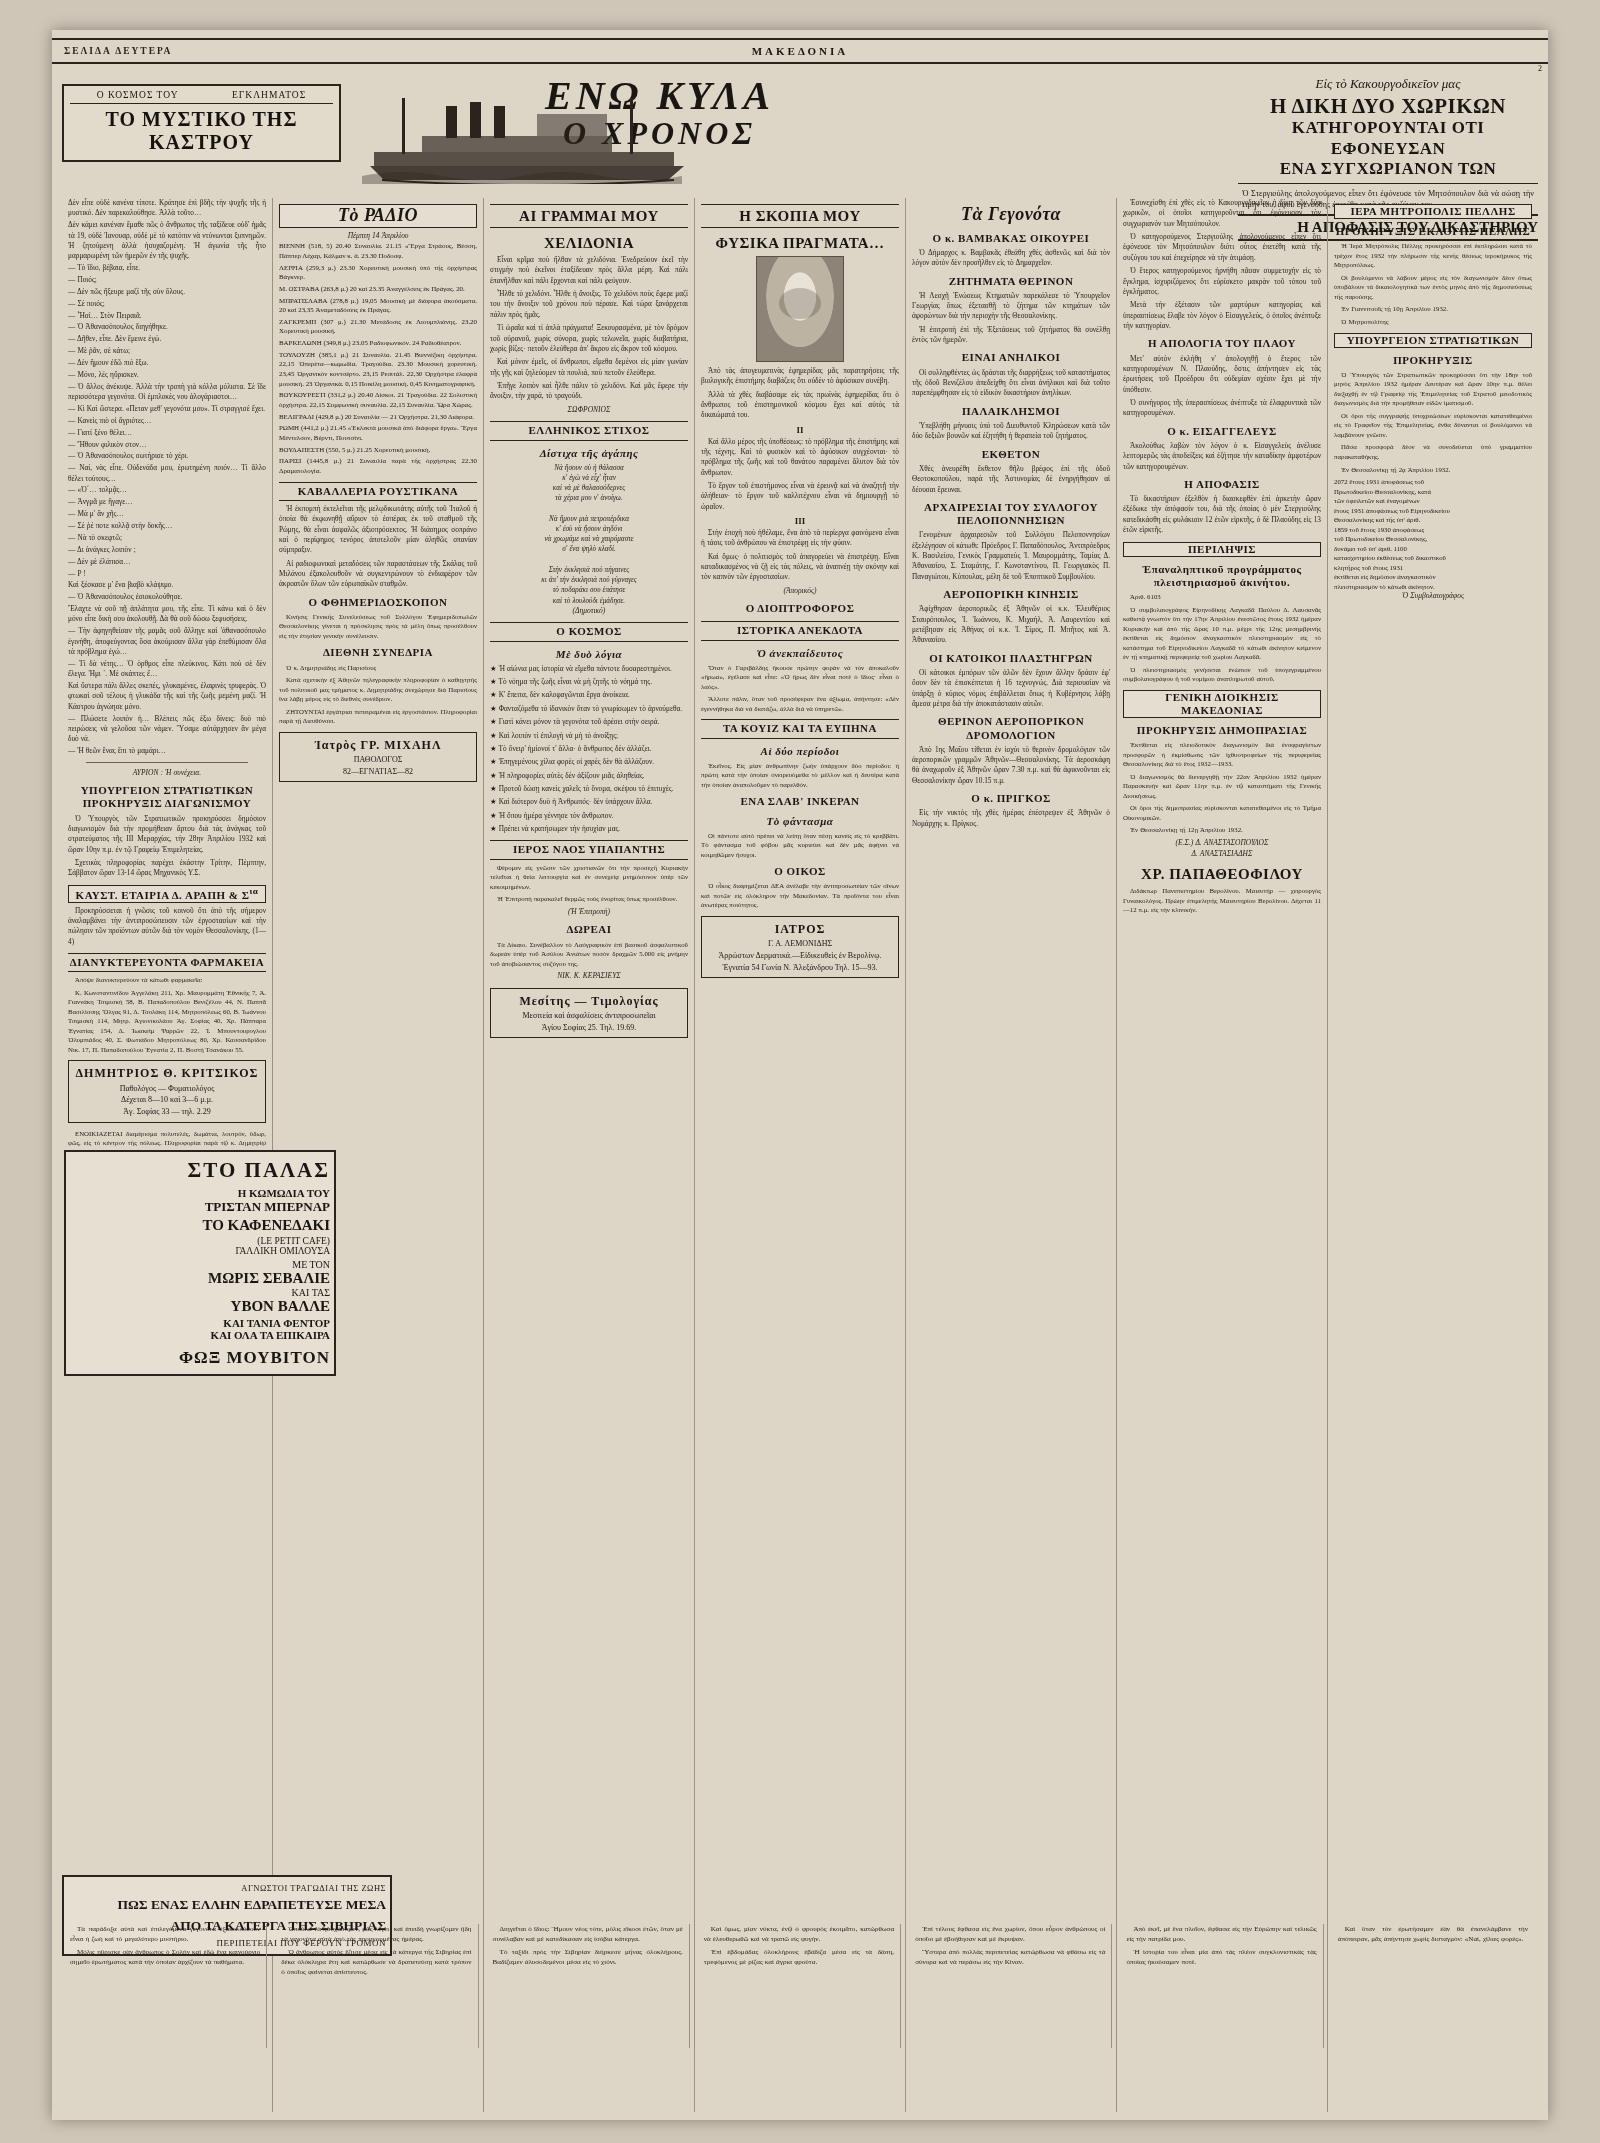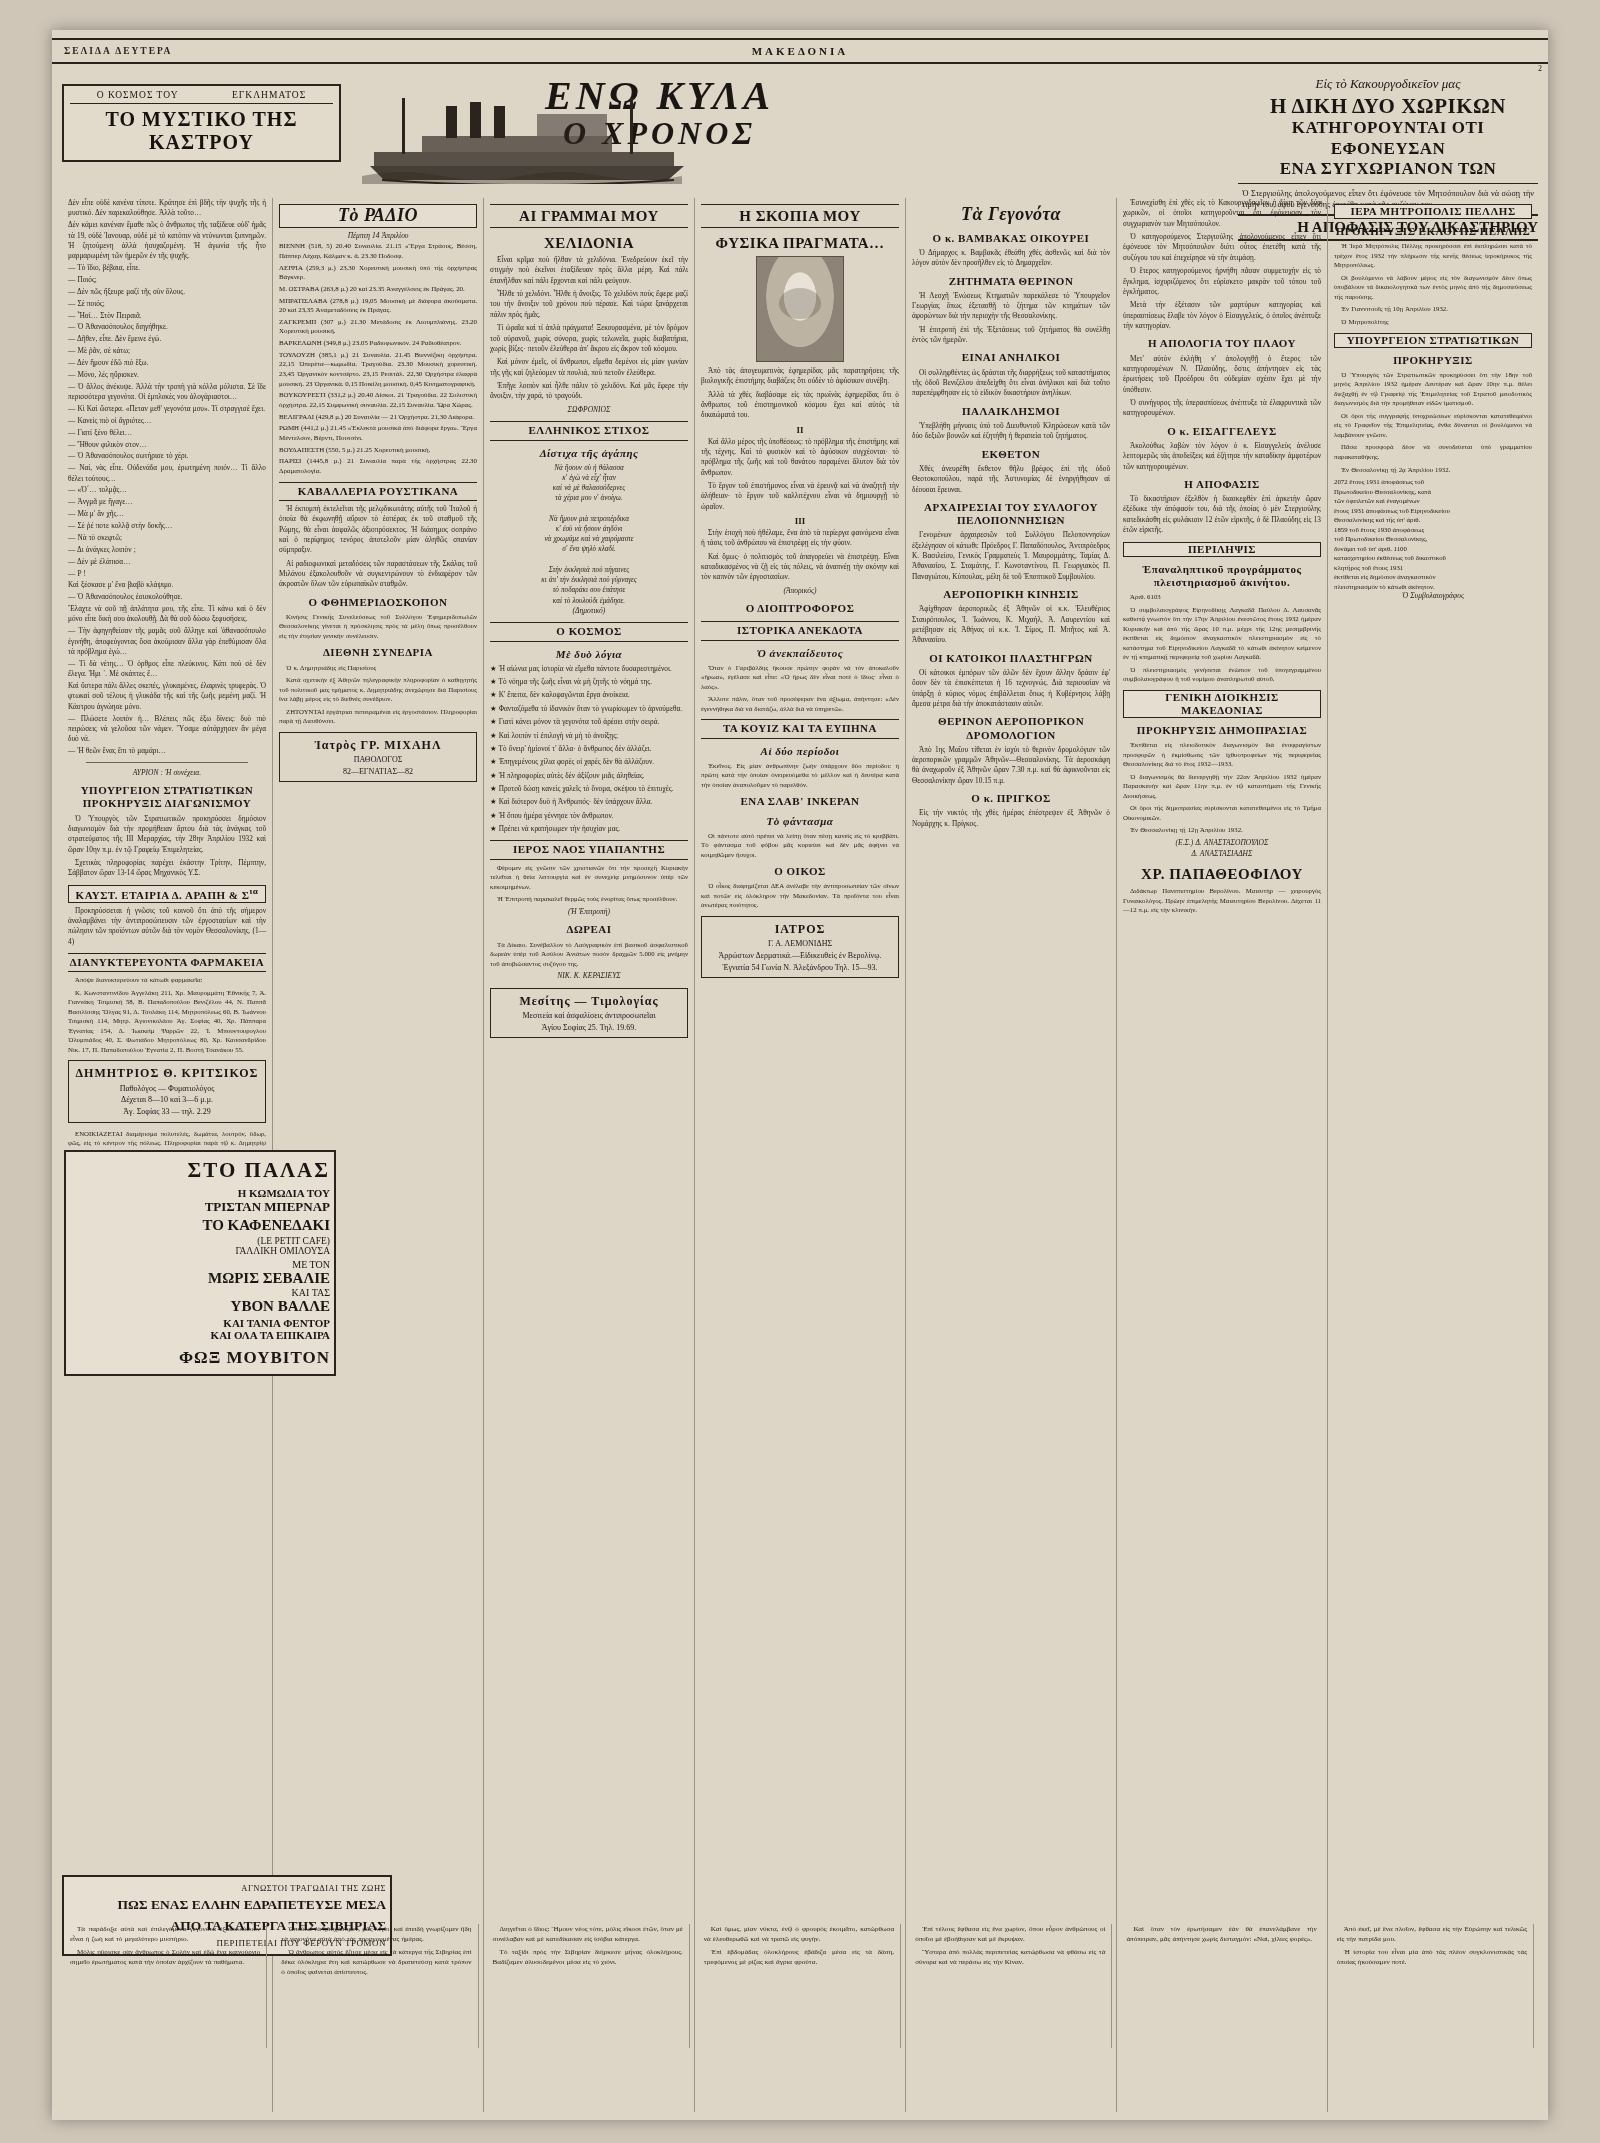--- a/index.html
+++ b/index.html
@@ -706,23 +706,23 @@
           <p>Τὸ ταξίδι πρὸς τὴν Σιβηρίαν διήρκεσε μῆνας ὁλοκλήρους. Βαδίζαμεν ἁλυσοδεμένοι μέσα εἰς τὸ χιόνι.</p>
         </div>
         <div class="body" style="flex: 1 1 0px; padding: 0px 6px; border-right: 1px solid rgb(156, 144, 127); box-sizing: border-box; overflow: hidden; font-size: 7.1px;">
           <p>Καὶ ὅμως, μίαν νύκτα, ἐνῷ ὁ φρουρὸς ἐκοιμᾶτο, κατώρθωσα νὰ ἐλευθερωθῶ καὶ νὰ τραπῶ εἰς φυγήν.</p>
           <p>Ἐπὶ ἑβδομάδας ὁλοκλήρους ἐβάδιζα μέσα εἰς τὰ δάση, τρεφόμενος μὲ ρίζας καὶ ἄγρια φρούτα.</p>
         </div>
         <div class="body" style="flex: 1 1 0px; padding: 0px 6px; border-right: 1px solid rgb(156, 144, 127); box-sizing: border-box; overflow: hidden; font-size: 7.1px;">
           <p>Ἐπὶ τέλους ἔφθασα εἰς ἕνα χωρίον, ὅπου εὗρον ἀνθρώπους οἱ ὁποῖοι μὲ ἐβοήθησαν καὶ μὲ ἔκρυψαν.</p>
           <p>Ὕστερα ἀπὸ πολλὰς περιπετείας κατώρθωσα νὰ φθάσω εἰς τὰ σύνορα καὶ νὰ περάσω εἰς τὴν Κίναν.</p>
         </div>
-        <div class="body" style="flex: 1 1 0px; padding: 0px 6px; border-right: none; box-sizing: border-box; overflow: hidden; font-size: 7.1px;">
-          <p>Καὶ ὅταν τὸν ἐρωτήσαμεν ἐὰν θὰ ἐπανελάμβανε τὴν ἀπόπειραν, μᾶς ἀπήντησε χωρὶς δισταγμόν: «Ναί, χίλιες φορές».</p>
-        </div>
         <div class="body" style="flex: 1 1 0px; padding: 0px 6px; border-right: 1px solid rgb(156, 144, 127); box-sizing: border-box; overflow: hidden; font-size: 7.1px;">
           <p>Ἀπὸ ἐκεῖ, μὲ ἕνα πλοῖον, ἔφθασα εἰς τὴν Εὐρώπην καὶ τελικῶς εἰς τὴν πατρίδα μου.</p>
           <p>Ἡ ἱστορία του εἶναι μία ἀπὸ τὰς πλέον συγκλονιστικὰς τὰς ὁποίας ἠκούσαμεν ποτέ.</p>
         </div>
+        <div class="body" style="flex: 1 1 0px; padding: 0px 6px; border-right: none; box-sizing: border-box; overflow: hidden; font-size: 7.1px;">
+          <p>Καὶ ὅταν τὸν ἐρωτήσαμεν ἐὰν θὰ ἐπανελάμβανε τὴν ἀπόπειραν, μᾶς ἀπήντησε χωρὶς δισταγμόν: «Ναί, χίλιες φορές».</p>
+        </div>
       </div>
 
   </div>
 </div>
 
 </body></html>

